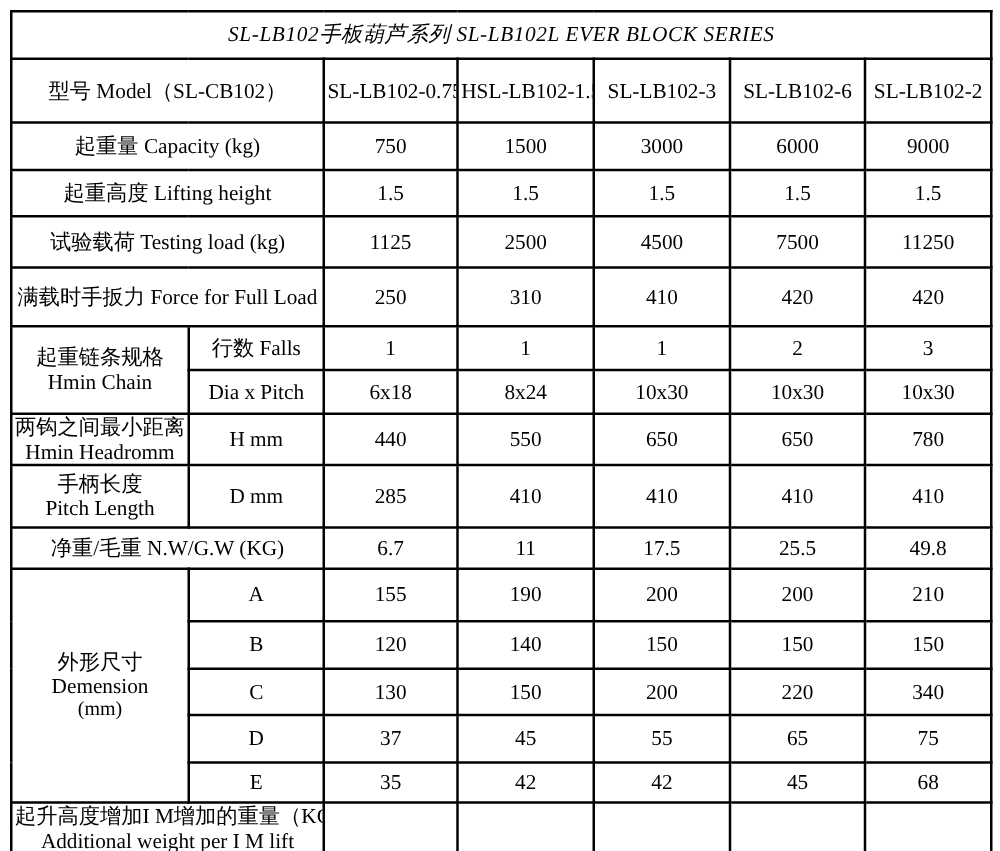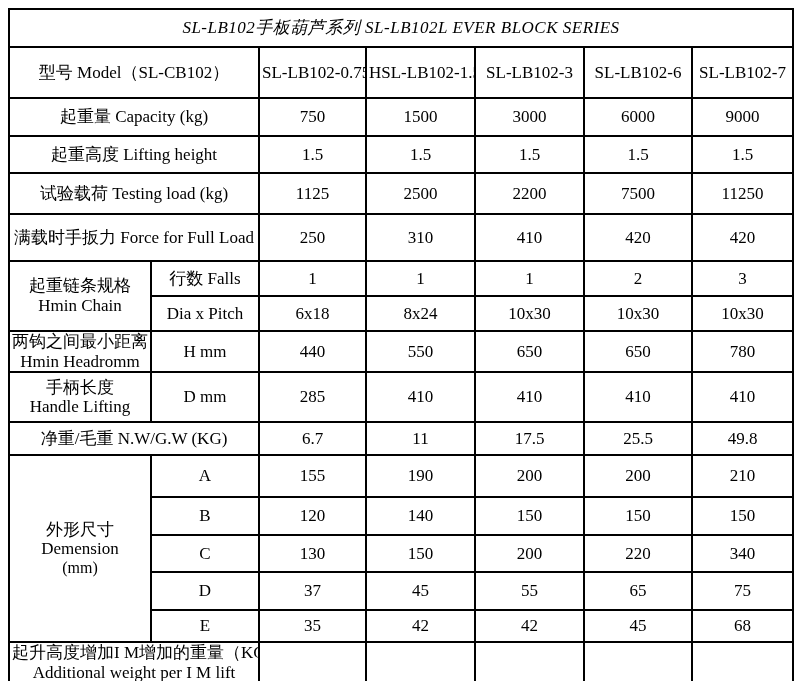--- a/index.html
+++ b/index.html
@@ -74,21 +74,21 @@
         <tr style="height:38px">
       <td colspan="7" class="title-cell">SL-LB102手板葫芦系列  SL-LB102L EVER BLOCK SERIES</td>
     </tr>
 
     <tr style="height:51px">
       <td colspan="2" class="model-label">型号 Model（SL-CB102）</td>
       <td>SL-LB102-0.75</td>
       <td>HSL-LB102-1.5</td>
       <td>SL-LB102-3</td>
       <td>SL-LB102-6</td>
-      <td>SL-LB102-7</td>
+      <td>SL-LB102-2</td>
     </tr>
 
     <tr style="height:38px">
       <td colspan="2">起重量 Capacity (kg)</td>
       <td>750</td>
       <td>1500</td>
       <td>3000</td>
       <td>6000</td>
       <td>9000</td>
     </tr>
@@ -99,21 +99,21 @@
       <td>1.5</td>
       <td>1.5</td>
       <td>1.5</td>
       <td>1.5</td>
     </tr>
 
     <tr style="height:41px">
       <td colspan="2">试验载荷 Testing load (kg)</td>
       <td>1125</td>
       <td>2500</td>
-      <td>2200</td>
+      <td>4500</td>
       <td>7500</td>
       <td>11250</td>
     </tr>
 
     <tr style="height:47px">
       <td colspan="2" class="force-label">满载时手扳力 Force for Full Load</td>
       <td>250</td>
       <td>310</td>
       <td>410</td>
       <td>420</td>
@@ -151,21 +151,21 @@
       <td>440</td>
       <td>550</td>
       <td>650</td>
       <td>650</td>
       <td>780</td>
     </tr>
 
     <tr style="height:50px">
       <td class="stacked">
         <span>手柄长度</span>
-        <span>Handle Lifting</span>
+        <span>Pitch Length</span>
       </td>
       <td>D mm</td>
       <td>285</td>
       <td>410</td>
       <td>410</td>
       <td>410</td>
       <td>410</td>
     </tr>
 
     <tr style="height:33px">

